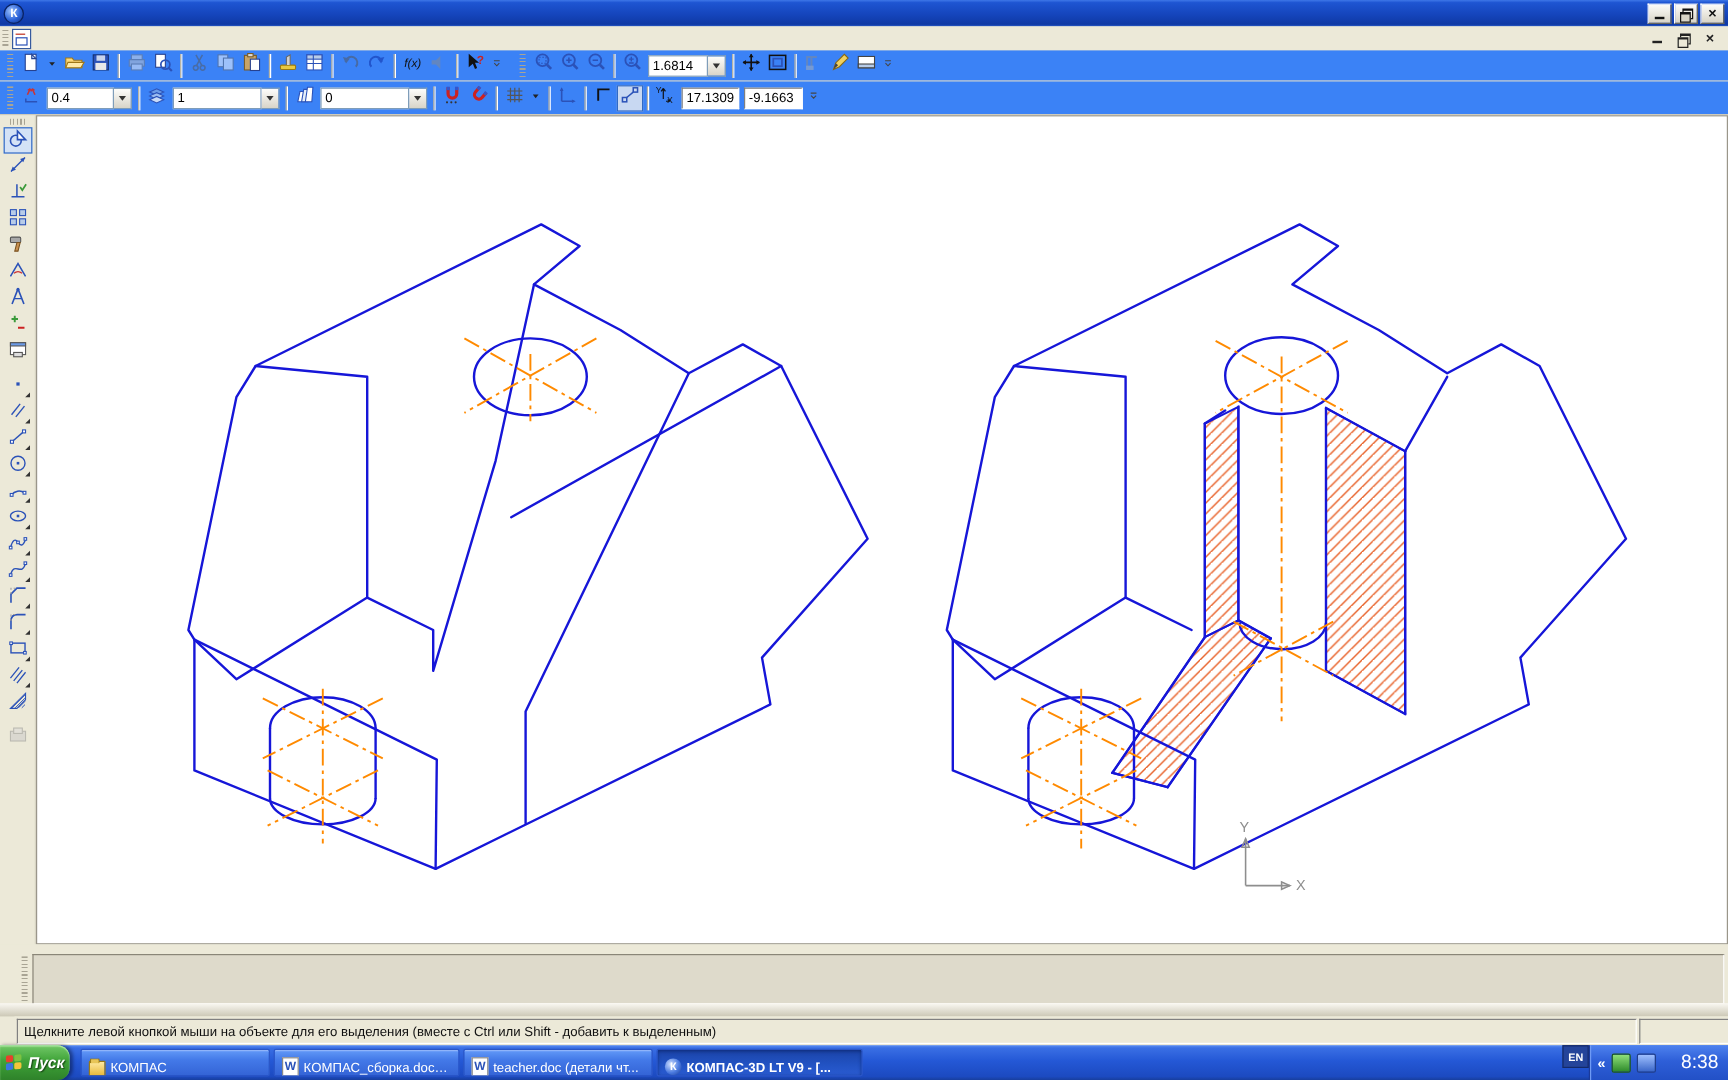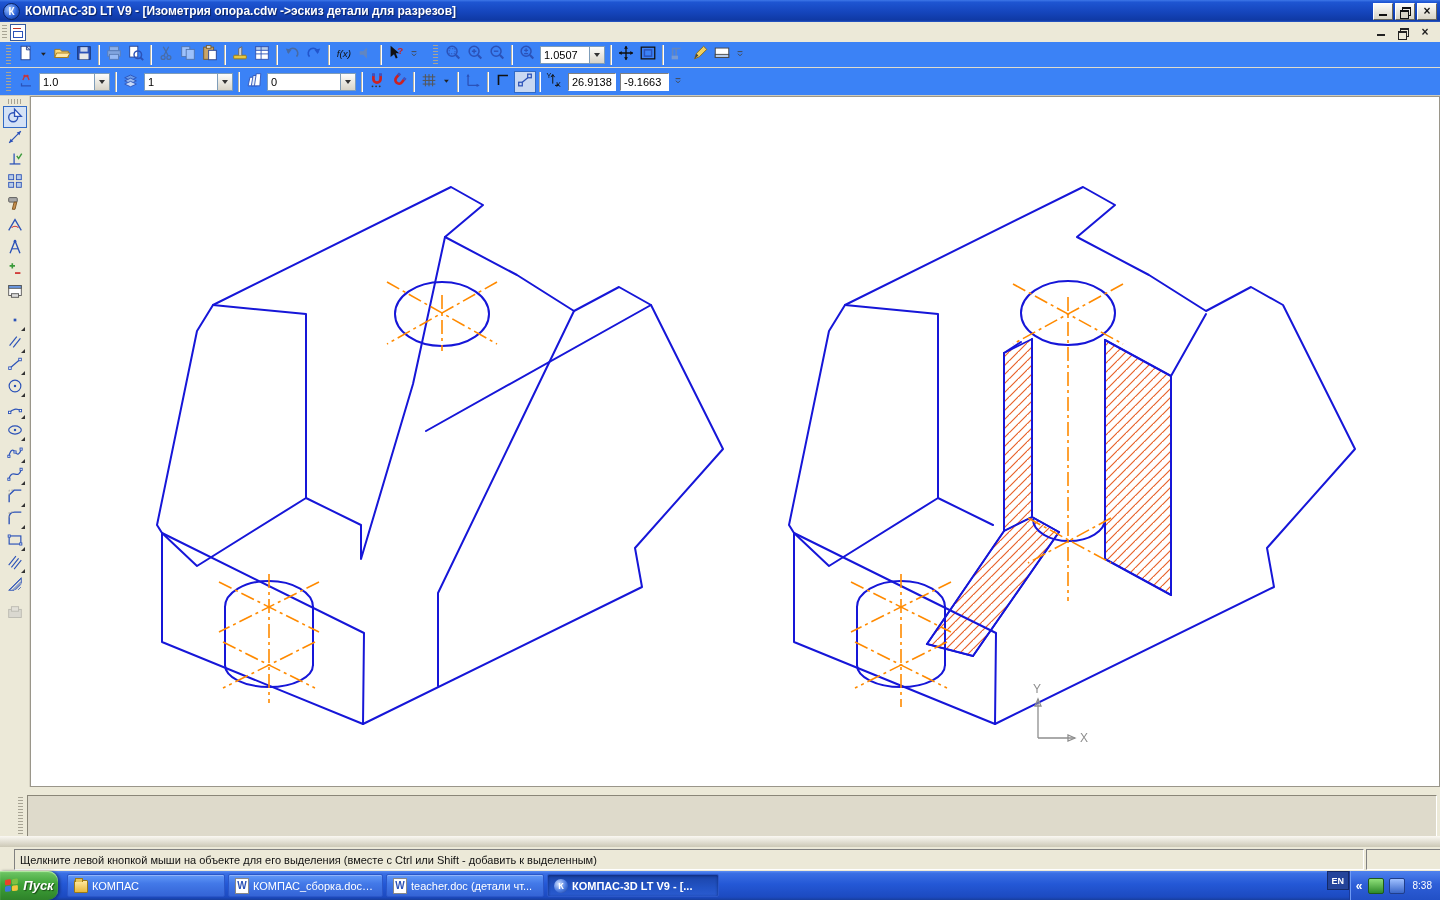--- a/index.html
+++ b/index.html
@@ -105,21 +105,21 @@
   
   .taskbar{position:absolute;left:0;top:871px;width:1440px;height:29px;
     background:linear-gradient(180deg,#5C8EF2 0%,#3A6FE4 8%,#2458D6 45%,#1C4AC0 90%,#173E9E 100%);
     display:flex;align-items:stretch;}
   .startbtn{height:29px;width:58px;border-radius:0 10px 10px 0;
     background:linear-gradient(180deg,#72C868 0%,#3FA338 45%,#2E822A 100%);
     box-shadow:inset 0 1px 1px #B8ECA8, 2px 0 3px rgba(0,0,20,.4);
     display:flex;align-items:center;justify-content:center;gap:4px;
     color:#fff;font-weight:bold;font-style:italic;font-size:13px;text-shadow:1px 1px 1px #1A4A16;flex:0 0 auto;}
   .tasks{display:flex;align-items:center;gap:3px;margin-left:9px;flex:1 1 auto;min-width:0;}
-  .taskbtn{height:23px;border-radius:2px;padding:0 6px;display:flex;align-items:center;gap:4px;
+  .taskbtn{height:23px;border-radius:2px;padding:0 6px;display:flex;align-items:flex-end;gap:4px;
     background:linear-gradient(180deg,#639AF8 0%,#4379E8 40%,#3464D6 100%);
     border:1px solid #2B57C8;box-shadow:inset 0 1px 0 #8FB4FA;
     color:#fff;font-size:11px;white-space:nowrap;overflow:hidden;box-sizing:border-box;flex:0 0 auto;}
   .taskbtn.active{background:linear-gradient(180deg,#1B44A8 0%,#2253C4 60%,#2A5BD0 100%);
     box-shadow:inset 0 1px 3px #0E2B78;font-weight:bold;}
   .ticon{width:14px;height:14px;flex:0 0 auto;display:flex;align-items:center;justify-content:center;}
   .folder{width:14px;height:11px;background:linear-gradient(#FFE9A0,#E8B93C);border:1px solid #9A7A18;
     border-radius:1px;position:relative;margin-top:2px;}
   .folder:before{content:"";position:absolute;left:0;top:-3px;width:6px;height:3px;
     background:#E8C558;border:1px solid #9A7A18;border-bottom:none;border-radius:1px 1px 0 0;}
@@ -130,28 +130,27 @@
     color:#fff;font-size:9px;font-weight:bold;display:flex;align-items:center;justify-content:center;}
   .tray{margin-left:auto;display:flex;align-items:center;gap:5px;padding:0 8px 0 6px;flex:0 0 auto;
     background:linear-gradient(180deg,#4E82EE 0%,#2E5FD8 45%,#2250C6 100%);
     border-left:1px solid #1A3A9A;box-shadow:inset 1px 0 0 #6F9AF4;}
   .enbox{width:20px;height:17px;background:#24449A;border:1px solid #142A68;color:#fff;
     font-size:9px;font-weight:bold;display:flex;align-items:center;justify-content:center;}
   .chevl{color:#fff;font-size:12px;font-weight:bold;}
   .trayicon{width:14px;height:14px;border-radius:2px;}
   .ti-green{background:linear-gradient(#8FE07A,#2E8A2A);border:1px solid #1E5A1A;}
   .ti-net{background:linear-gradient(#9FC0FF,#3A66C8);border:1px solid #203E8A;}
-  .clock{color:#fff;font-size:10px;margin-left:3px;}
+  .clock{color:#fff;font-size:16px;margin-left:16px;}
 </style>
 </head>
 <body>
 
 <div class="titlebar">
   <div class="appicon">К</div>
-  <div class="title-text">КОМПАС-3D LT V9 - [Изометрия опора.cdw -&gt;эскиз детали для разрезов]</div>
   <div class="winbtns">
     <div class="wbtn">
         <div class="g-min"></div>
       </div>
     <div class="wbtn">
         <div class="g-rest"></div>
       </div>
     <div class="wbtn">
         <span class="g-close">×</span>
       </div>
@@ -314,21 +313,21 @@
     </div>
     <div class="tsep"></div>
     <div class="tbtn">
       <span><svg viewBox="0 0 20 20" width="18" height="18">
           <circle cx="9" cy="8" r="5.5" fill="none" stroke="#2B52B8" stroke-width="1.7"></circle>
           <line x1="13.2" y1="12.2" x2="17" y2="16" stroke="#2B52B8" stroke-width="2.4"></line>
           <path d="M6.8,7 H11.2 M9,4.8 V9.2 M6.8,10.6 H11.2" stroke="#2B52B8" stroke-width="1.3"></path>
         </svg></span>
     </div>
     <div class="combo">
-      <div class="cfield" style="width:50px">1.0507</div>
+      <div class="cfield" style="width:50px">1.6814</div>
       <div class="carrow"></div>
     </div>
     <div class="tsep"></div>
     <div class="tbtn">
       <span><svg viewBox="0 0 20 20" width="18" height="18">
           <path d="M10,2.5 L10,17.5 M2.5,10 L17.5,10" stroke="#111" stroke-width="1.5"></path>
           <path d="M10,2 L7.8,5.2 L12.2,5.2 Z M10,18 L7.8,14.8 L12.2,14.8 Z M2,10 L5.2,7.8 L5.2,12.2 Z M18,10 L14.8,7.8 L14.8,12.2 Z" fill="#111"></path>
         </svg></span>
     </div>
     <div class="tbtn">
@@ -366,21 +365,21 @@
 <div class="tbar" id="tb2">
     <div class="tgrip"></div>
     <div class="tbtn">
       <span><svg viewBox="0 0 20 20" width="18" height="18">
           <path d="M5,13.5 L5,16.5 L15.5,16.5" fill="none" stroke="#2B52B8" stroke-width="1.4"></path>
           <path d="M6.5,10 L9,4.5 M11,4.5 L13.5,10" stroke="#CC3333" stroke-width="1.4"></path>
           <path d="M9,4.5 l-2.2,1.2 M9,4.5 l1,2.3 M11,4.5 l2.2,1.2 M11,4.5 l-1,2.3" stroke="#CC3333" stroke-width="1.1"></path>
         </svg></span>
     </div>
     <div class="combo">
-      <div class="cfield" style="width:56px">1.0</div>
+      <div class="cfield" style="width:56px">0.4</div>
       <div class="carrow"></div>
     </div>
     <div class="tsep"></div>
     <div class="tbtn">
       <span><svg viewBox="0 0 20 20" width="18" height="18">
           <path d="M3,7.5 L9.5,4.5 L16,7.5 L9.5,10.5 Z" fill="#6B9BE8" stroke="#2B52B8"></path>
           <path d="M3,11 L9.5,8 L16,11 L9.5,14 Z" fill="#9BBCF0" stroke="#2B52B8"></path>
           <path d="M3,14.5 L9.5,11.5 L16,14.5 L9.5,17.5 Z" fill="#C8DAF8" stroke="#2B52B8"></path>
         </svg></span>
     </div>
@@ -452,21 +451,21 @@
         </svg></span>
     </div>
     <div class="tsep"></div>
     <div class="tbtn">
       <span><svg viewBox="0 0 20 20" width="18" height="18">
           <text x="0.5" y="8" font-size="8" fill="#111">Y</text>
           <text x="11" y="18" font-size="8" fill="#111">X</text>
           <path d="M7.5,4 L7.5,14 M7.5,4 l-2,2.8 M7.5,4 l2,2.8 M10,16 l4,0 M14,16 l-2.4,-1.6" stroke="#111" stroke-width="1.1" fill="none"></path>
         </svg></span>
     </div>
-    <div class="nfield" style="width: 48px;">26.9138</div>
+    <div class="nfield" style="width: 48px;">17.1309</div>
     <div class="nfield" style="width: 49px;">-9.1663</div>
     <div class="tbtn" style="width: 14px;">
       <span><svg viewBox="0 0 20 20" width="12" height="12">
           <line x1="6" y1="6" x2="14" y2="6" stroke="#444" stroke-width="1.5"></line>
           <path d="M6.5,9.5 L10,13 L13.5,9.5" fill="none" stroke="#444" stroke-width="1.5"></path>
         </svg></span>
     </div>
   </div>
 
 <div class="leftbar" id="leftbar">

